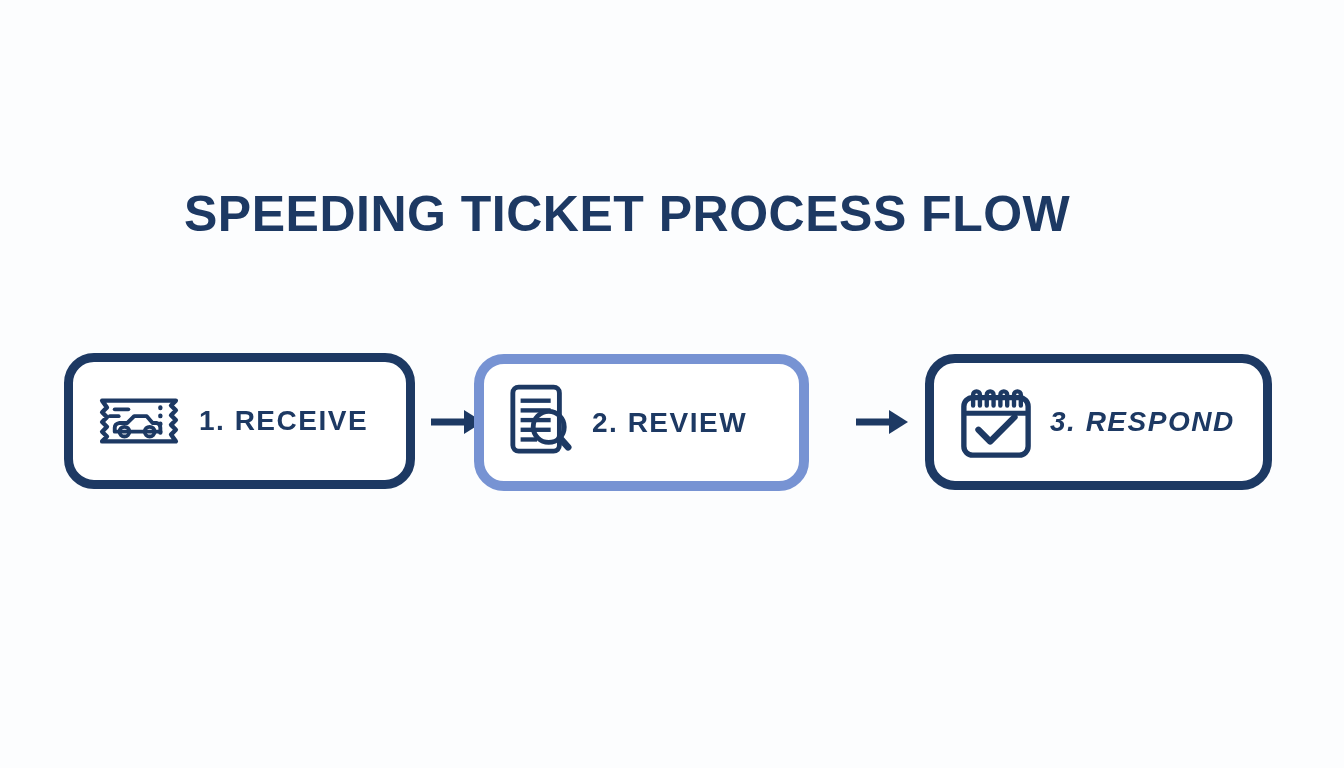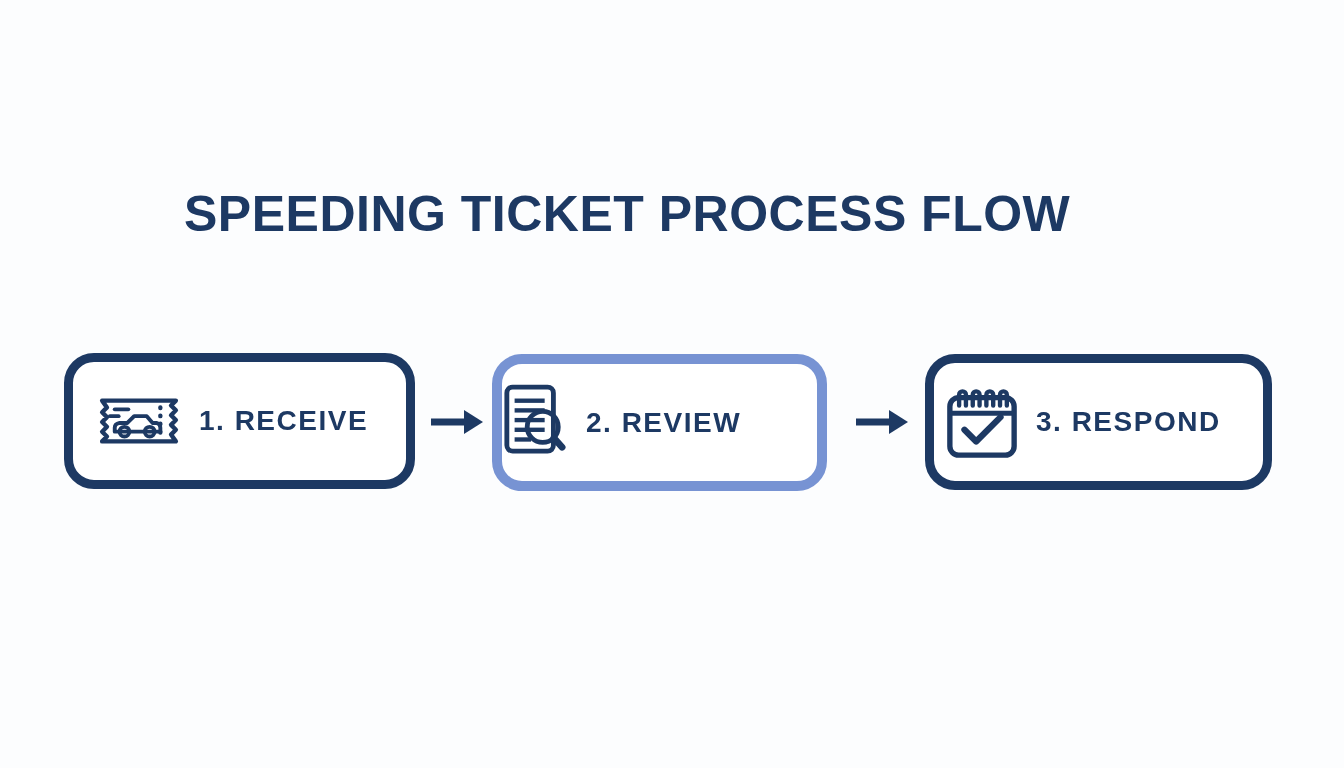--- a/index.html
+++ b/index.html
@@ -48,30 +48,30 @@
     color: var(--navy, #1d3963);
     white-space: nowrap;
   }
   .step-1 {
     left: 64px; top: 353px;
     width: 351px; height: 136px;
     border: 9px solid var(--navy, #1d3963);
     padding-left: 19px; gap: 13px;
   }
   .step-2 {
-    left: 492px; top: 354px;
+    left: 474px; top: 354px;
     width: 335px; height: 137px;
     border: 10px solid var(--lightblue, #7793d3);
-    gap: 20px;
+    padding-left: 24px; gap: 20px;
   }
   .step-3 {
     left: 925px; top: 354px;
     width: 347px; height: 136px;
     border: 9px solid var(--navy, #1d3963);
-    padding-left: 11px; gap: 17px;
+    padding-left: 25px; gap: 17px; font-style: italic;
   }
   .arrow {
     position: absolute;
     top: 407px;
     width: 56px; height: 30px;
     display: block;
   }
   .arrow-1 { left: 429px; }
   .arrow-2 { left: 854px; }
   svg .stroke {

